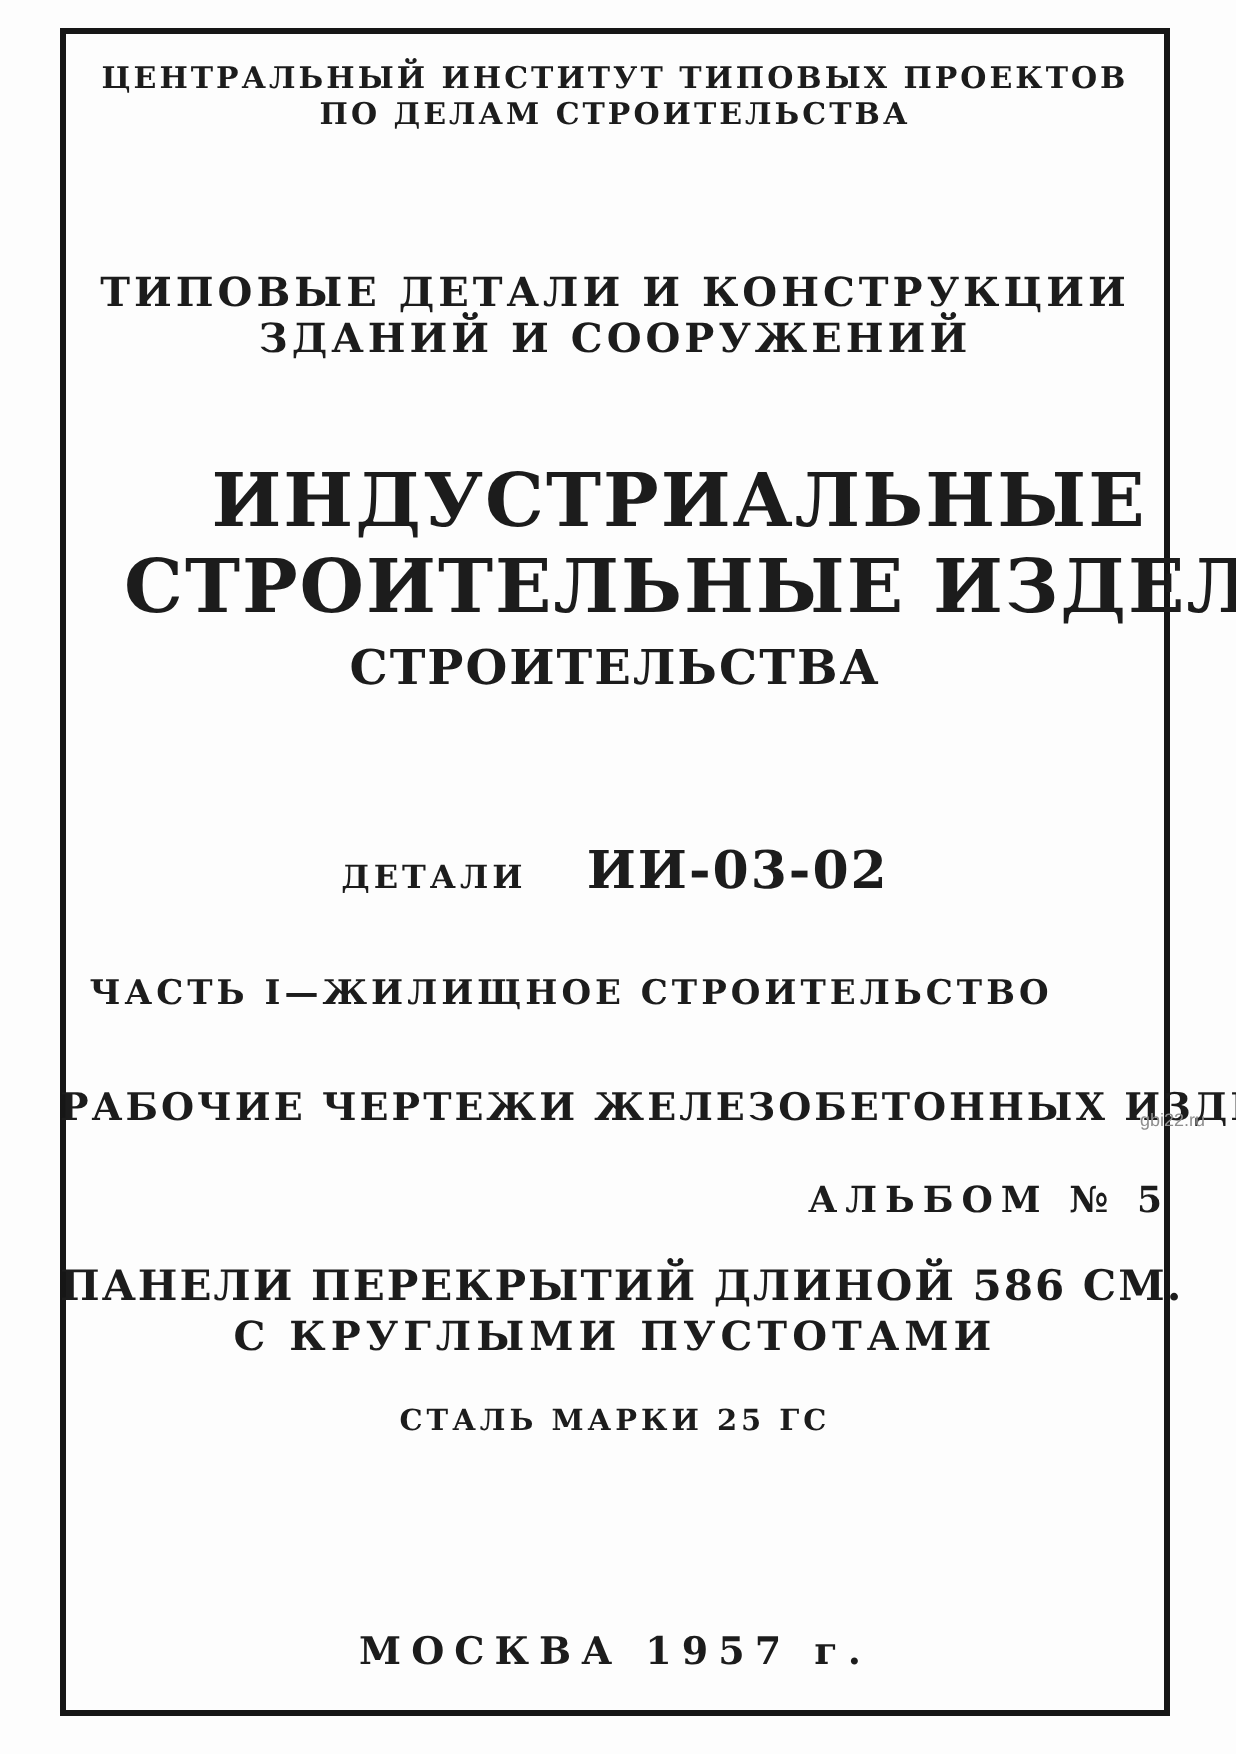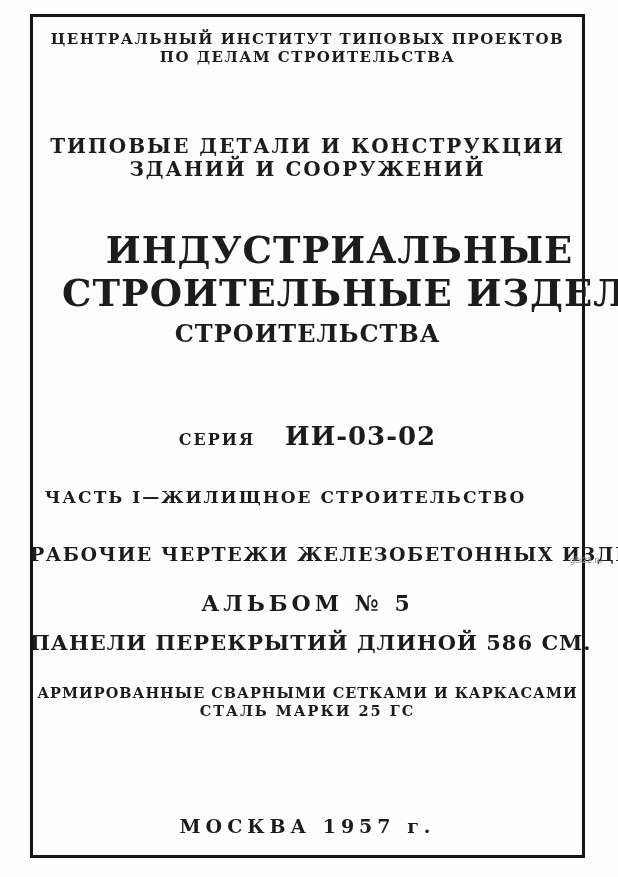--- a/index.html
+++ b/index.html
@@ -85,23 +85,24 @@
     transform: translateX(-22px);
   }
   .drawings {
     top: 543px;
     font-size: 19px;
     font-weight: bold;
     letter-spacing: 1.5px;
   }
   .album {
     top: 590px;
-    font-size: 22px;
+    font-size: 18px;
     font-weight: bold;
     letter-spacing: 4px;
+    text-align: right;
   }
   .subj1 {
     top: 630px;
     font-size: 21px;
     font-weight: bold;
     letter-spacing: 1px;
   }
   .subj2 {
     top: 656px;
     font-size: 20px;
@@ -158,34 +159,34 @@
   <div class="tblock main-title">
     <div>ИНДУСТРИАЛЬНЫЕ</div>
     <div>СТРОИТЕЛЬНЫЕ ИЗДЕЛИЯ</div>
   </div>
 
   <div class="tblock sub-title">
     <div>СТРОИТЕЛЬСТВА</div>
   </div>
 
   <div class="tblock seria">
-    <span class="seria-label">СЕРИЯ</span>
+    <span class="seria-label">ДЕТАЛИ</span>
     <span class="seria-code">ИИ-03-02</span>
   </div>
 
   <div class="tblock part">ЧАСТЬ I—ЖИЛИЩНОЕ СТРОИТЕЛЬСТВО</div>
 
   <div class="tblock drawings">РАБОЧИЕ ЧЕРТЕЖИ ЖЕЛЕЗОБЕТОННЫХ ИЗДЕЛИЙ</div>
 
   <div class="tblock album">
     <span>АЛЬБОМ</span>
     <span>№ 5</span>
   </div>
 
   <div class="tblock subj1">ПАНЕЛИ ПЕРЕКРЫТИЙ ДЛИНОЙ 586 СМ.</div>
-  <div class="tblock subj3">АРМИРОВАННЫЕ СВАРНЫМИ СЕТКАМИ И КАРКАСАМИ</div>
+  <div class="tblock subj2">С КРУГЛЫМИ ПУСТОТАМИ</div>
   <div class="tblock subj4">СТАЛЬ МАРКИ 25 ГС</div>
 
   <div class="tblock imprint">МОСКВА 1957 г.</div>
 
   <div class="watermark">gbi22.ru</div>
 
 </div>
 
 </body></html>

